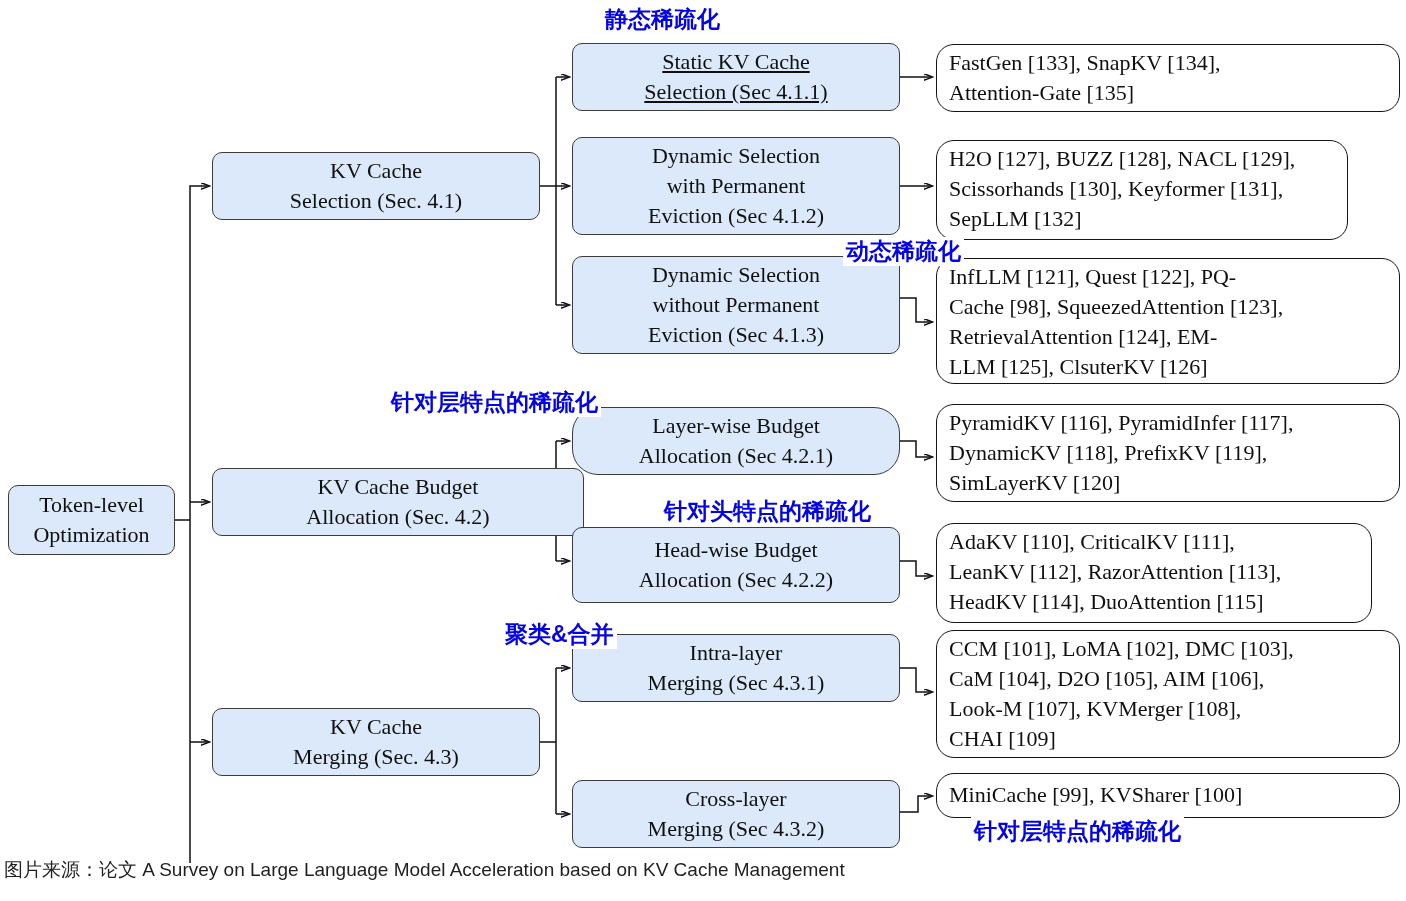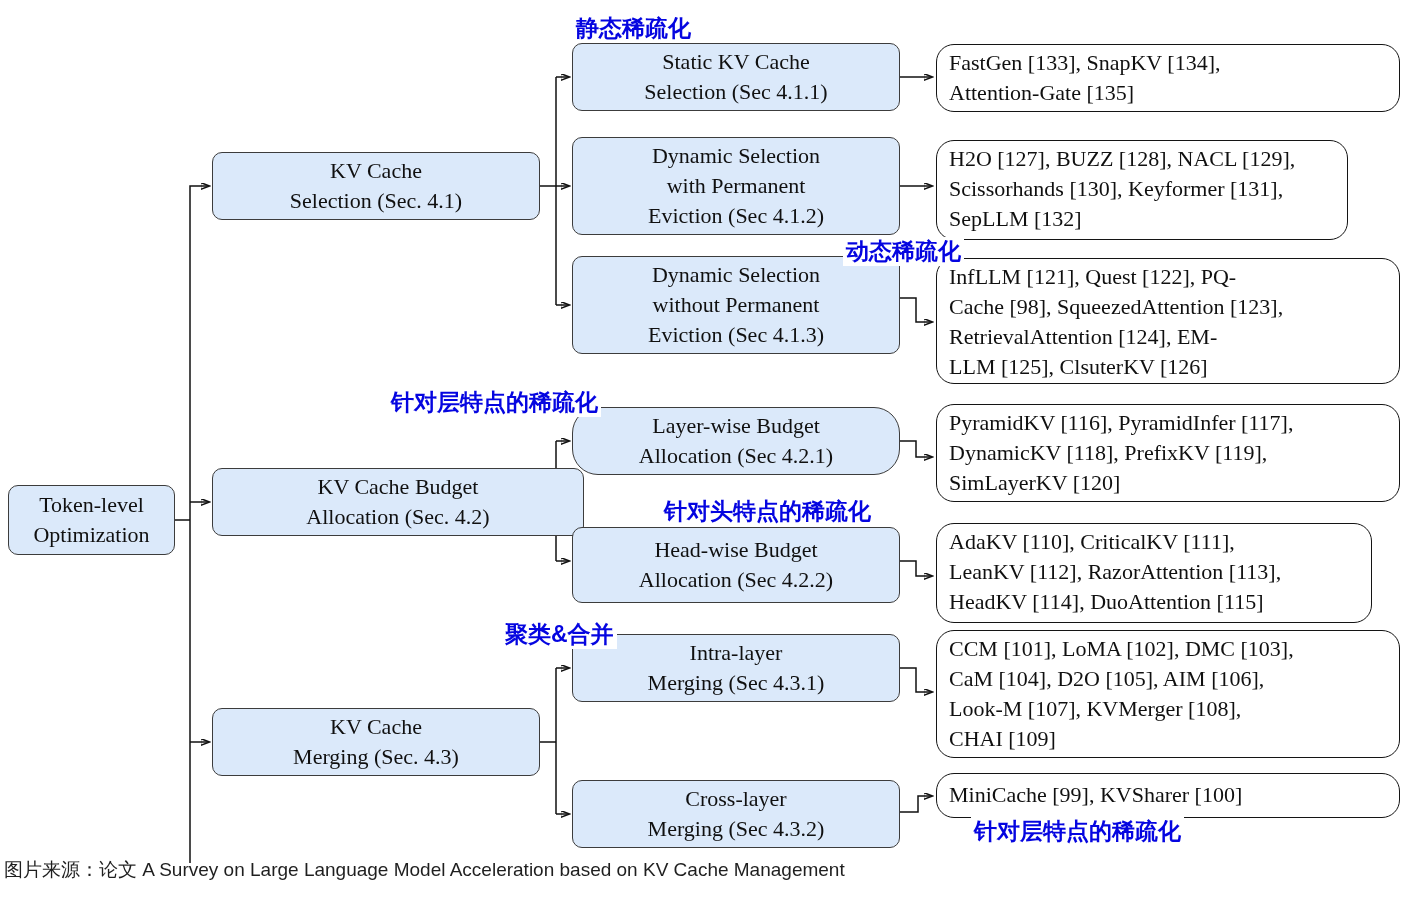--- a/index.html
+++ b/index.html
@@ -74,21 +74,21 @@
 <div class="node" style="left:8px;top:485px;width:167px;height:70px;">Token-level
 Optimization</div>
 
 <div class="node" style="left:212px;top:152px;width:328px;height:68px;">KV Cache
 Selection (Sec. 4.1)</div>
 <div class="node" style="left:212px;top:468px;width:372px;height:68px;">KV Cache Budget
 Allocation (Sec. 4.2)</div>
 <div class="node" style="left:212px;top:708px;width:328px;height:68px;">KV Cache
 Merging (Sec. 4.3)</div>
 
-<div class="node" style="left:572px;top:43px;width:328px;height:68px;">Static KV Cache
+<div class="node" style="left:572px;top:43px;width:328px;height:68px;text-decoration:underline;">Static KV Cache
 Selection (Sec 4.1.1)</div>
 <div class="node" style="left:572px;top:137px;width:328px;height:98px;">Dynamic Selection
 with Permanent
 Eviction (Sec 4.1.2)</div>
 <div class="node" style="left:572px;top:256px;width:328px;height:98px;">Dynamic Selection
 without Permanent
 Eviction (Sec 4.1.3)</div>
 <div class="node" style="left:572px;top:407px;width:328px;height:68px;border-radius:26px;">Layer-wise Budget
 Allocation (Sec 4.2.1)</div>
 <div class="node" style="left:572px;top:527px;width:328px;height:76px;">Head-wise Budget
@@ -112,20 +112,20 @@
 SimLayerKV [120]</div>
 <div class="leaf" style="left:936px;top:523px;width:436px;height:100px;">AdaKV [110], CriticalKV [111],
 LeanKV [112], RazorAttention [113],
 HeadKV [114], DuoAttention [115]</div>
 <div class="leaf" style="left:936px;top:630px;width:464px;height:128px;">CCM [101], LoMA [102], DMC [103],
 CaM [104], D2O [105], AIM [106],
 Look-M [107], KVMerger [108],
 CHAI [109]</div>
 <div class="leaf" style="left:936px;top:773px;width:464px;height:45px;padding-top:6px;">MiniCache [99], KVSharer [100]</div>
 
-<div class="anno" style="left:573px;top:5px;margin-top:9px;">静态稀疏化</div>
+<div class="anno" style="left:602px;top:5px;">静态稀疏化</div>
 <div class="anno" style="left:843px;top:237px;">动态稀疏化</div>
 <div class="anno" style="left:388px;top:388px;">针对层特点的稀疏化</div>
 <div class="anno" style="left:661px;top:497px;">针对头特点的稀疏化</div>
 <div class="anno" style="left:502px;top:620px;">聚类&amp;合并</div>
 <div class="anno" style="left:971px;top:817px;">针对层特点的稀疏化</div>
 
 <div class="caption">图片来源：论文 A Survey on Large Language Model Acceleration based on KV Cache Management</div>
 
 </body></html>

